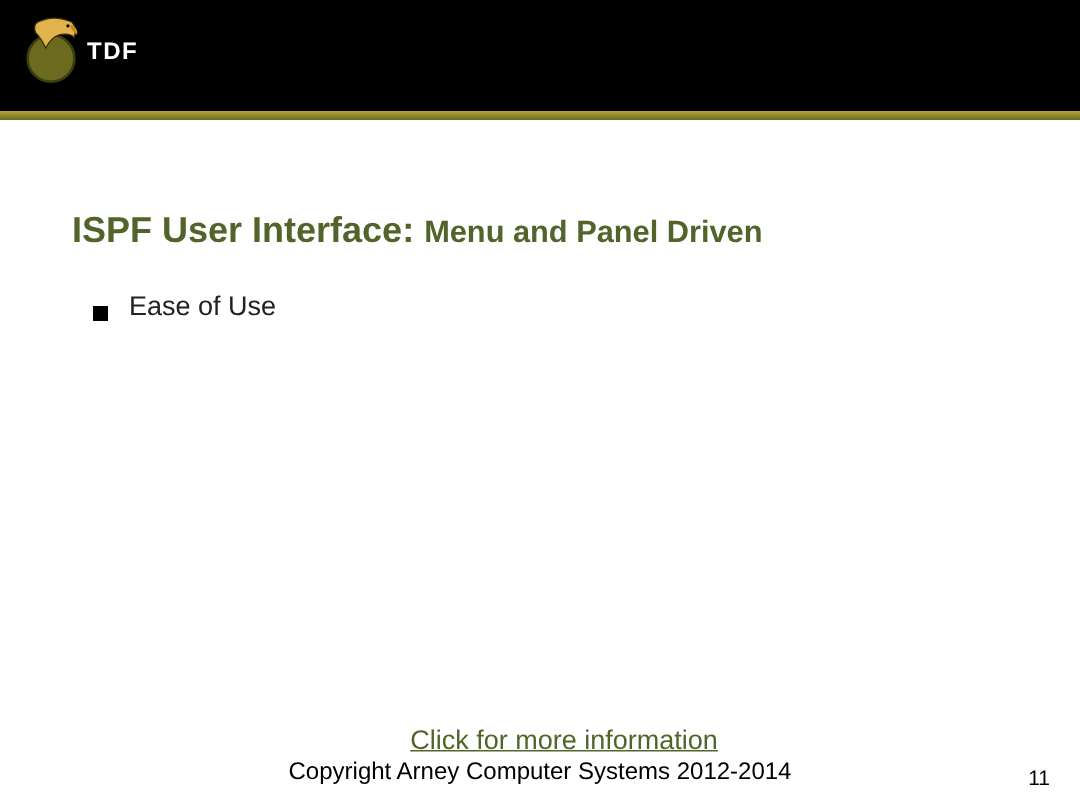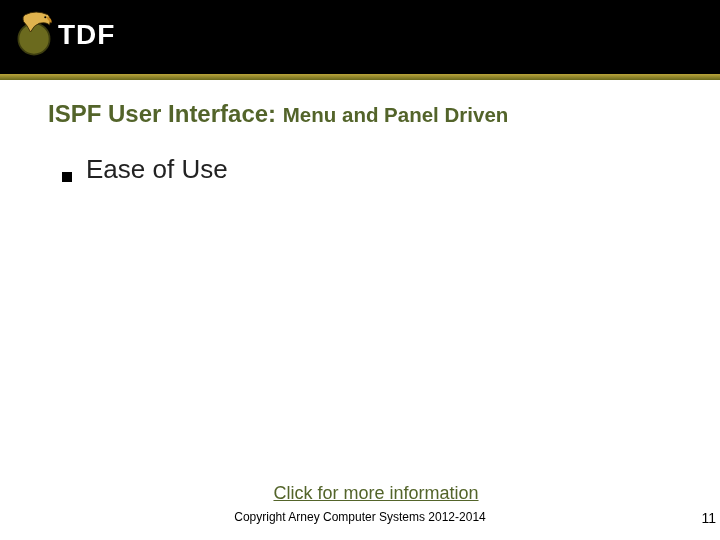--- a/index.html
+++ b/index.html
@@ -1,35 +1,35 @@
 <!DOCTYPE html>
 <html><head>
 <meta charset="utf-8">
 <style>
   * { margin: 0; padding: 0; box-sizing: border-box; }
   html, body { width: 720px; height: 540px; font-family: Arial, Helvetica, sans-serif; background: #fff; overflow: hidden; }
   .slide { width: 720px; height: 540px; position: relative; background: #fff; }
   .header { height: 80px; background: #000; position: relative; }
   .logo-wrap { position: absolute; left: 8px; top: 6px; display: flex; align-items: center; gap: 0px; }
   .logo-bird { width: 52px; height: 52px; position: relative; }
-  .logo-text { color: #fff; font-weight: 900; font-size: 28px; letter-spacing: 1px; margin-left: -2px; margin-top: 6px; }
+  .logo-text { color: #fff; font-weight: 900; font-size: 16px; letter-spacing: 1px; margin-left: -2px; margin-top: 6px; }
   .logo-sub { color:#aaa; font-size:6px; position:absolute; left:58px; top:44px; }
   .gold-bar { position: absolute; left: 0; right: 0; bottom: 0; height: 6px; background: linear-gradient(#b9a43a, #6b6a1e); }
   .logo-shadow-bar { position:absolute; left:14px; right:auto; width:90px; height:8px; bottom:6px; background: radial-gradient(ellipse at center, rgba(0,0,0,0.7), transparent 70%); opacity:0.9; }
-  .body { padding: 20px 48px 0 48px; }
+  .body { padding: 60px 48px 0 48px; }
   .title { color: #53642a; font-weight: bold; font-size: 24px; }
   .subtitle { color: #53642a; font-weight: bold; font-size: 20.5px; }
   .sect-row { display: flex; align-items: baseline; gap: 14px; margin-top: 26px; margin-left: 14px; }
   .sq-bullet { width: 10px; height: 10px; background: #000; display: inline-block; flex-shrink: 0; position: relative; top: 4px; }
-  .sect-text { font-size: 26px; color: #222; }
+  .sect-text { font-size: 18px; color: #222; }
   ul.points { list-style: disc; margin-top: 28px; margin-left: 76px; padding-right: 30px; }
   ul.points li { font-size: 24px; color: #222; line-height: 1.25; margin-bottom: 28px; }
   .more-link { position: absolute; left: 0; right: 0; bottom: 36px; text-align: center; color: #53642a; font-size: 18px; text-decoration: underline; font-weight: 400; margin-left: 32px; }
-  .copyright { position: absolute; left: 0; right: 0; bottom: 16px; text-align: center; color: #000; font-size: 12px; }
-  .page-num { position: absolute; right: 4px; bottom: 14px; color: #000; font-size: 14px; }
+  .copyright { position: absolute; left: 0; right: 0; bottom: 16px; text-align: center; color: #000; font-size: 16px; }
+  .page-num { position: absolute; right: 20px; bottom: 14px; color: #000; font-size: 14px; }
 </style>
 </head>
 <body>
 
 <div class="slide">
 
   <div class="header">
     <div class="logo-wrap">
       <div class="logo-bird">
         <svg viewBox="0 0 60 60" width="52" height="52">

